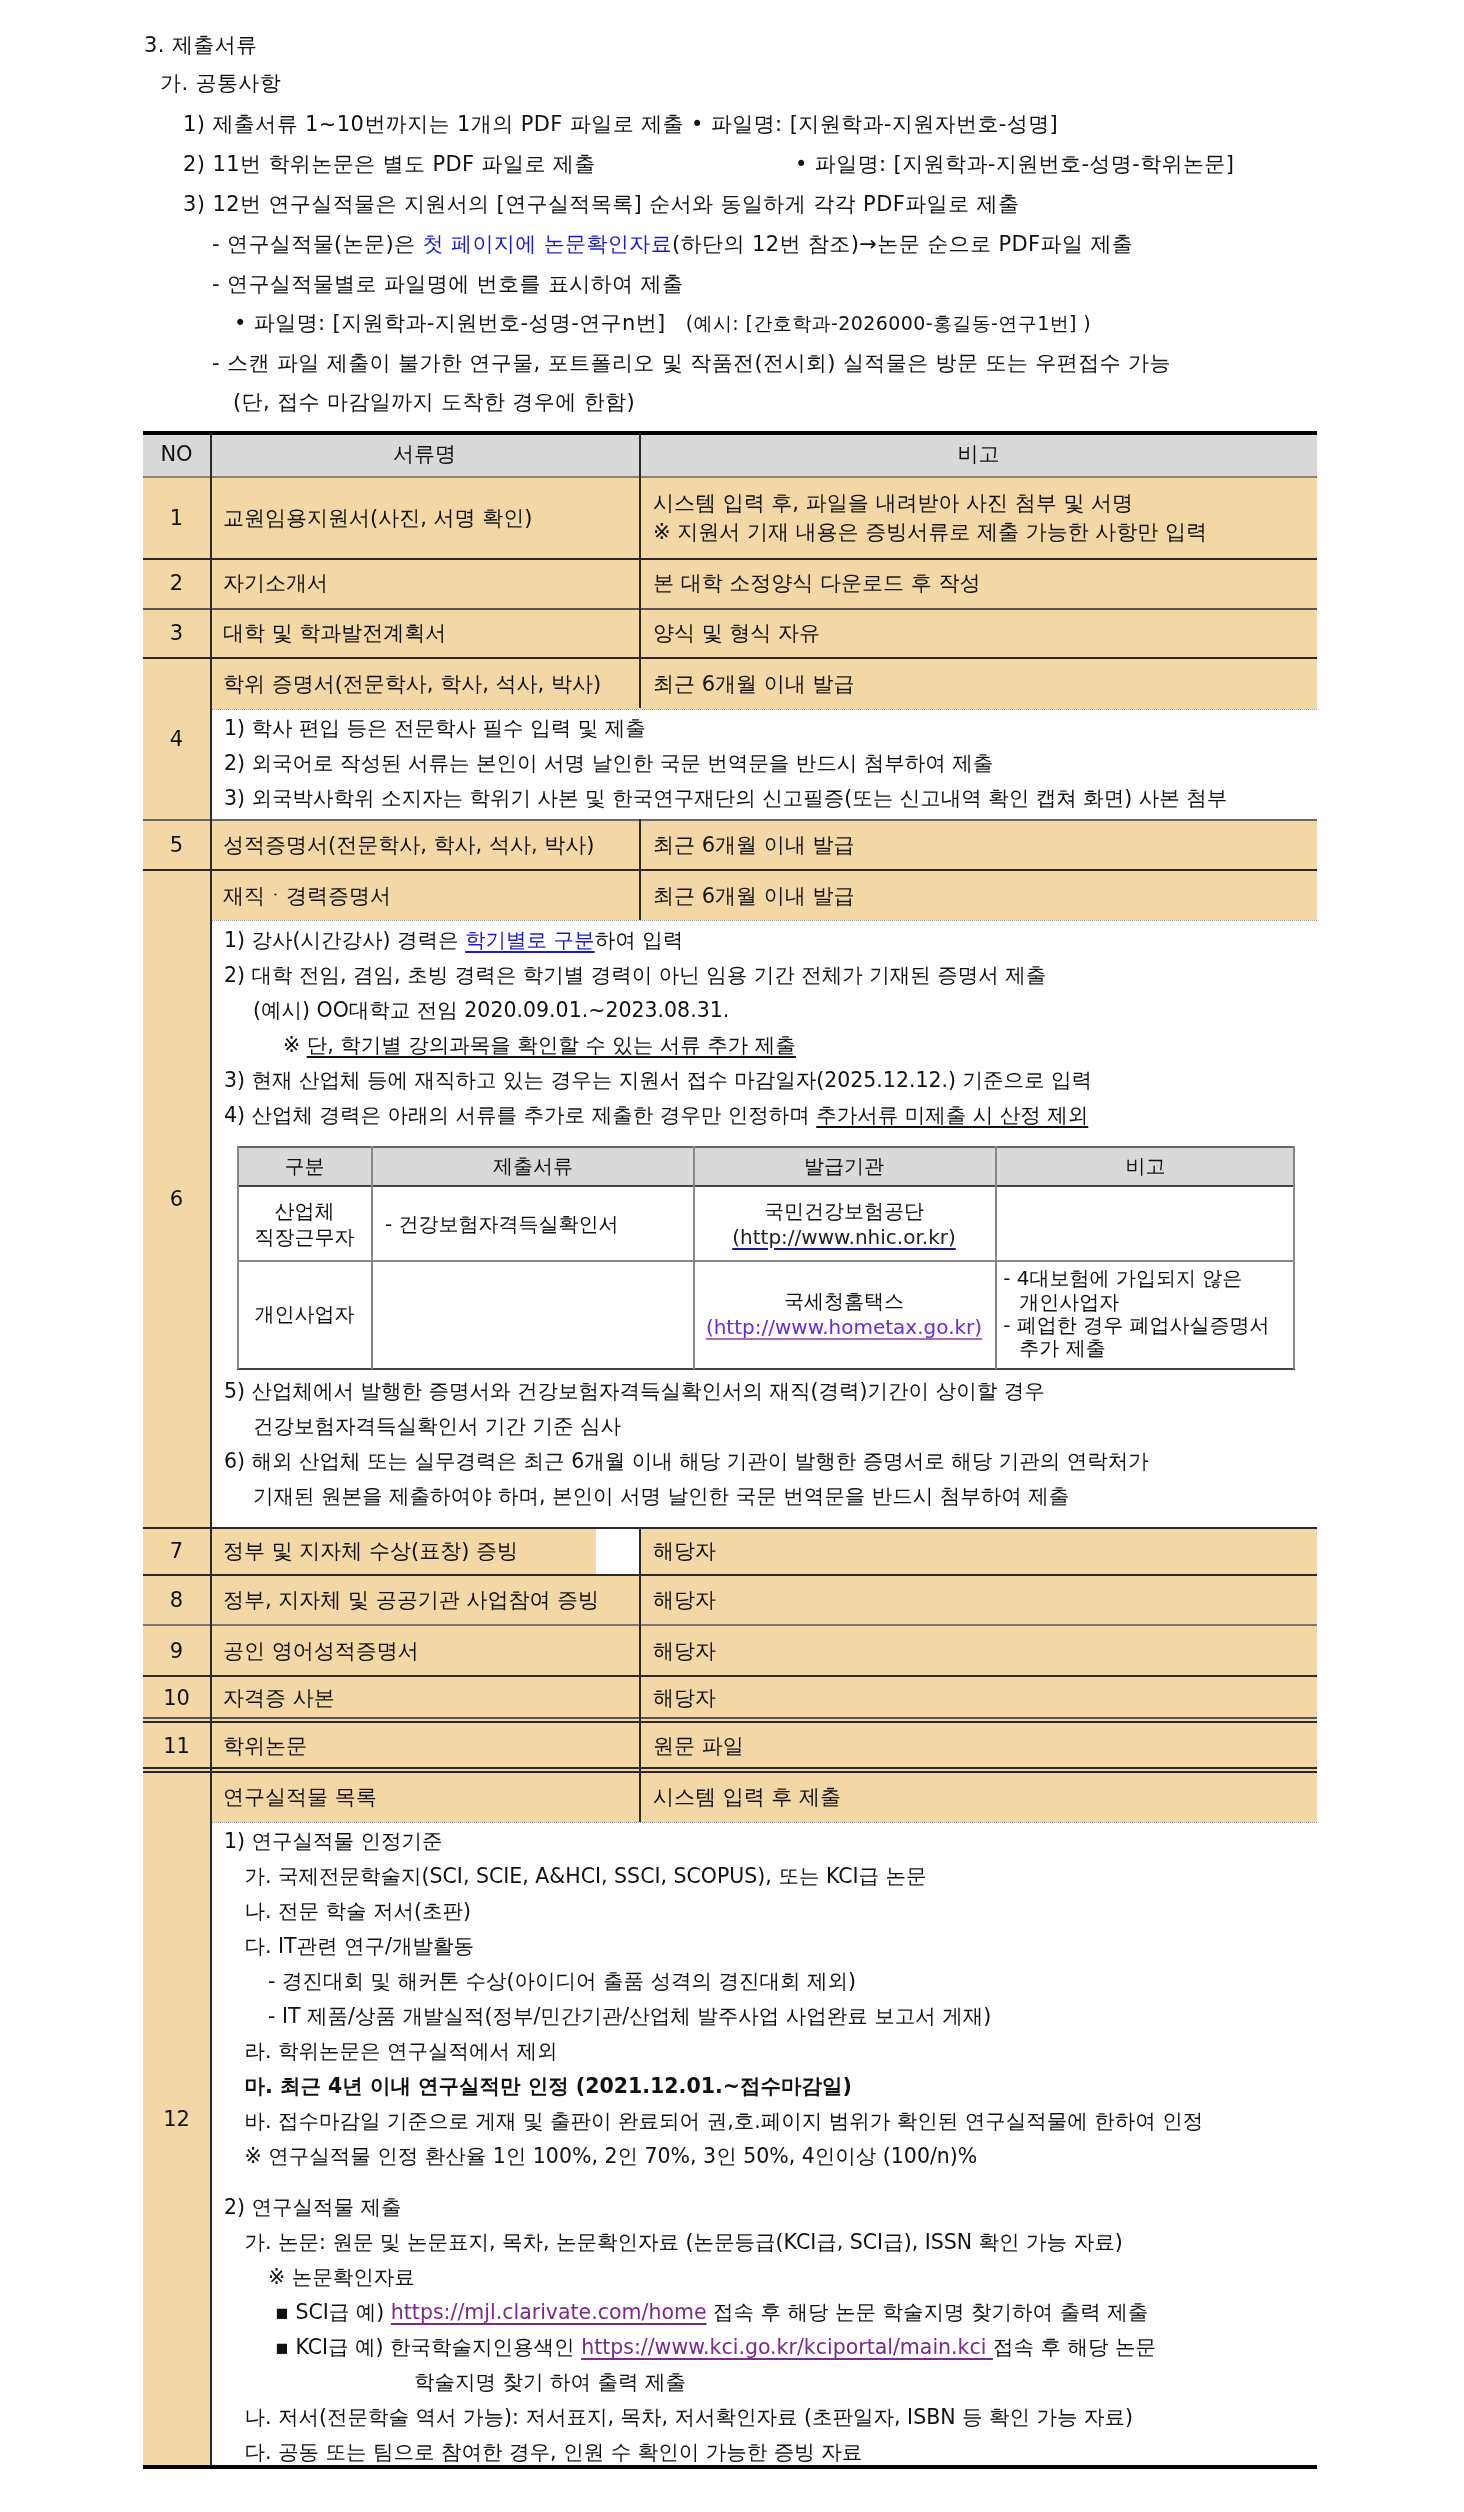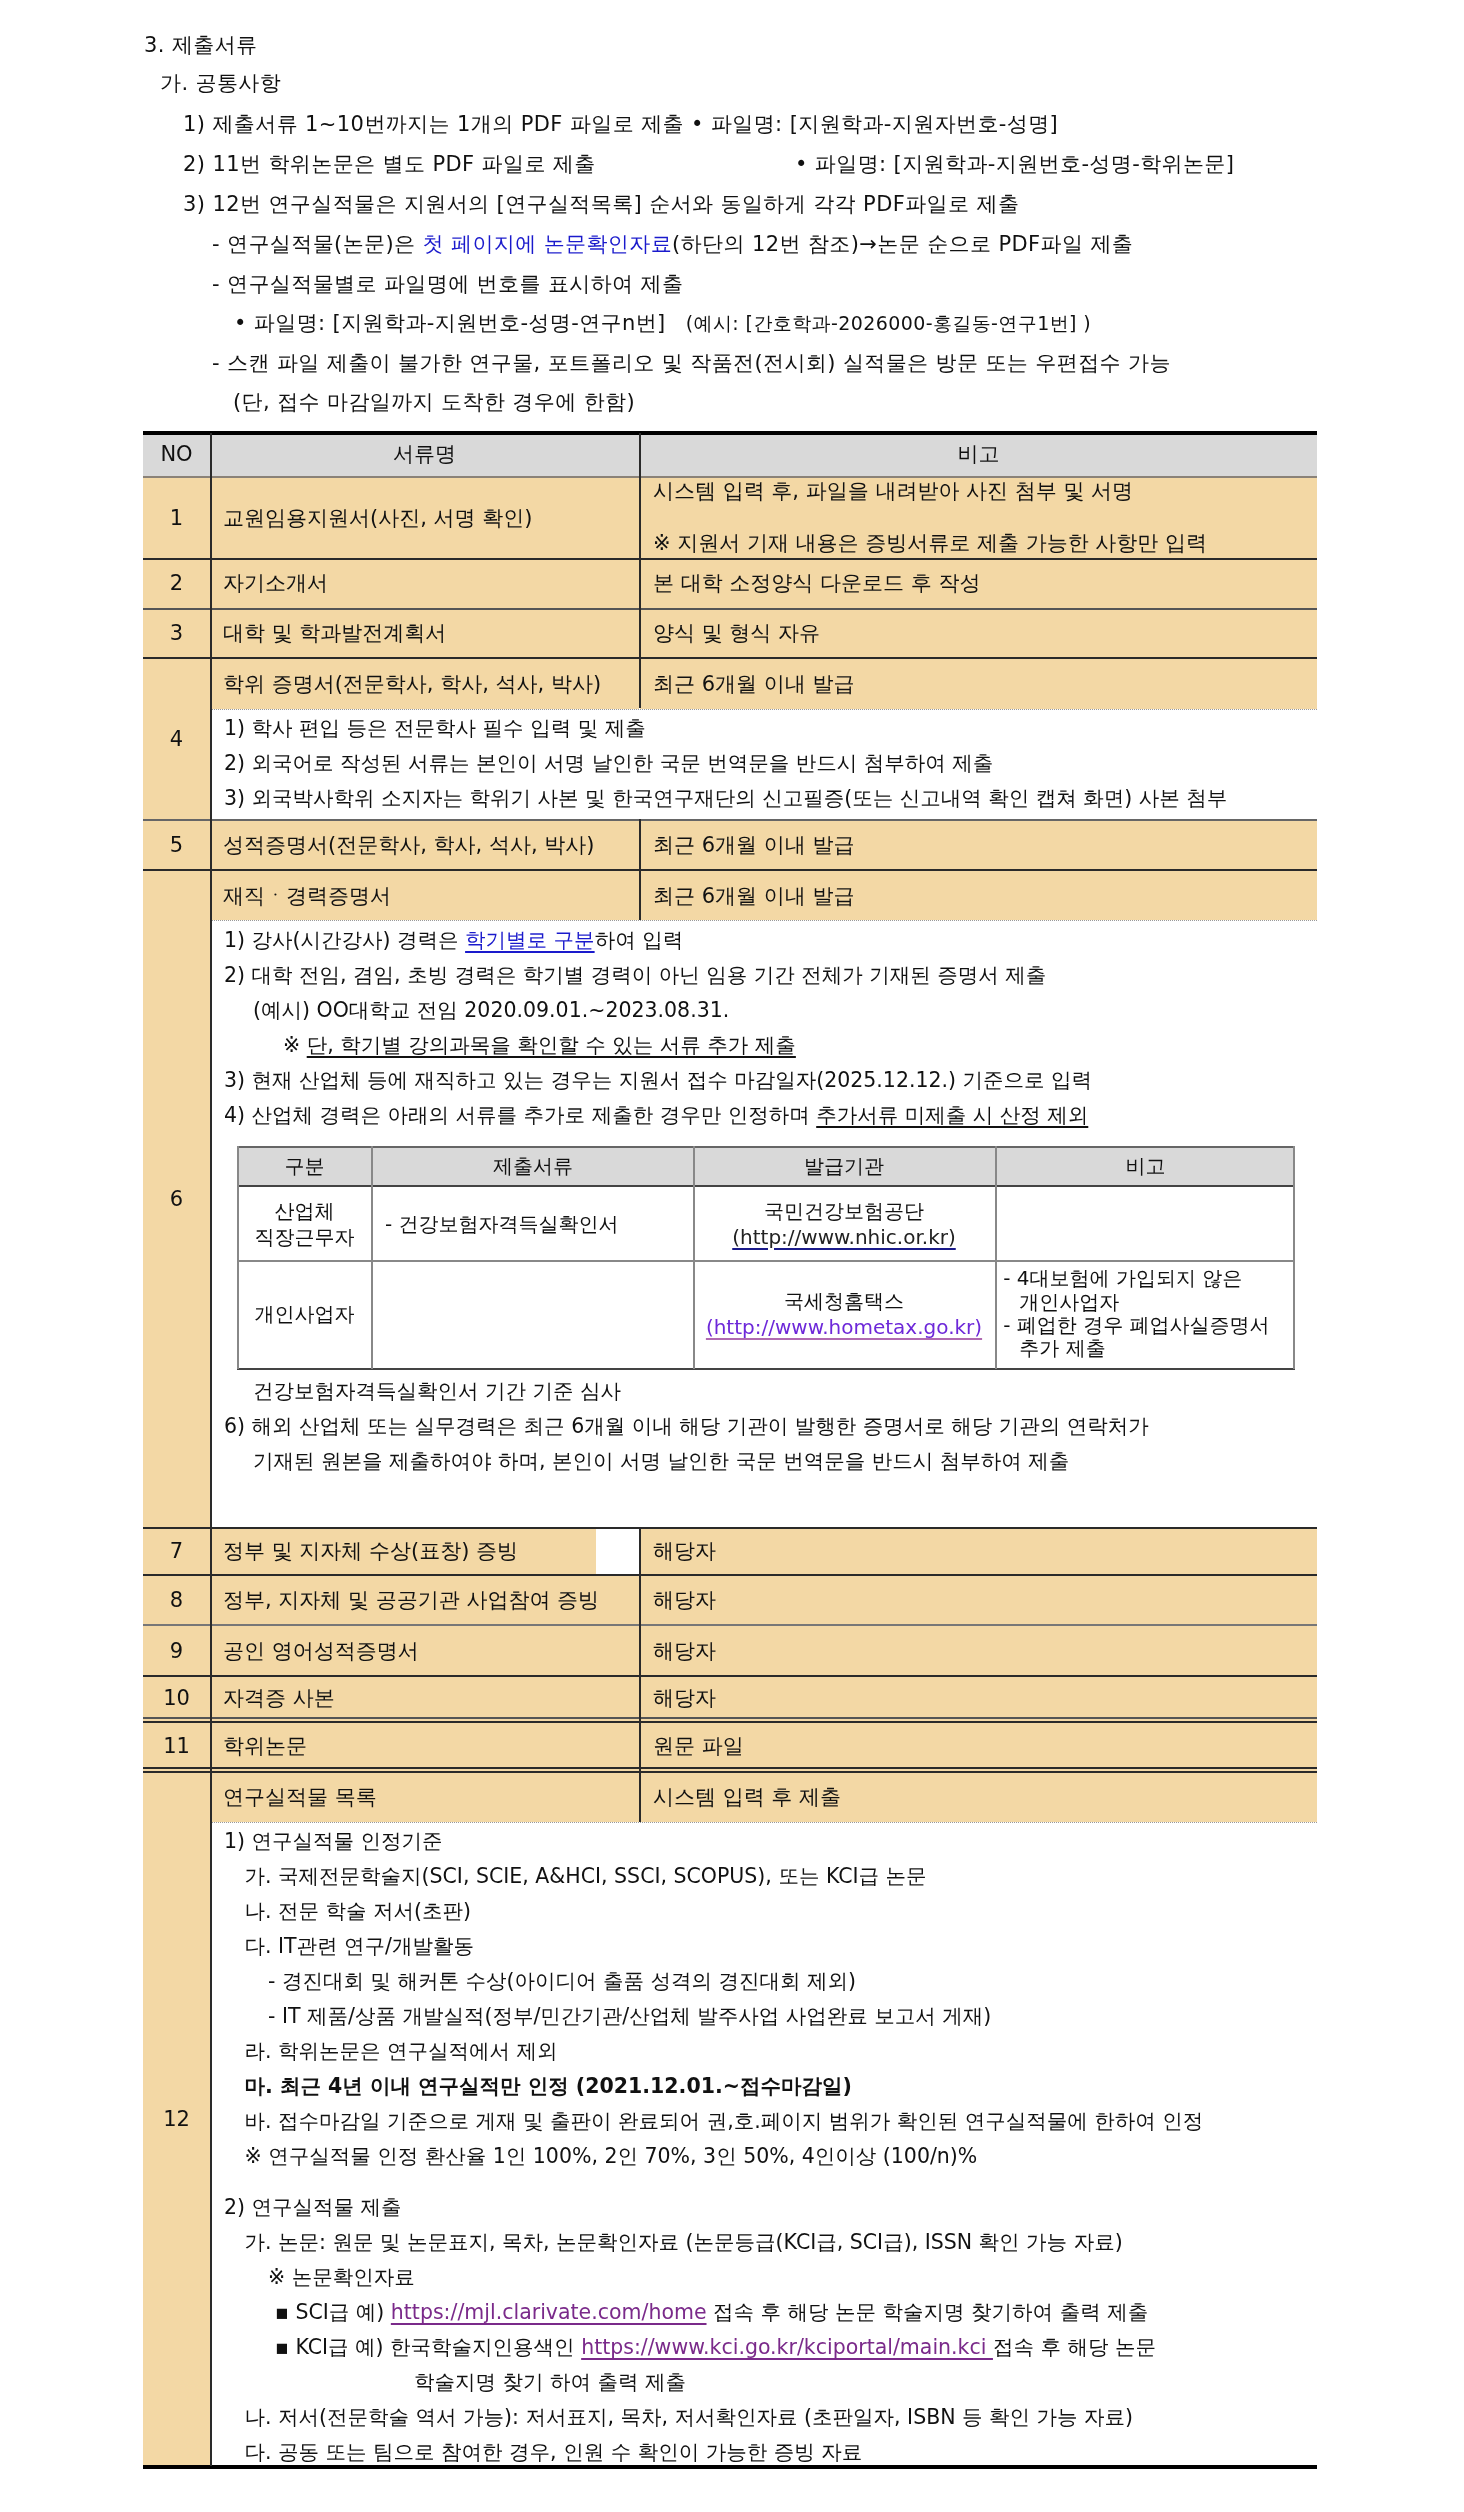--- a/index.html
+++ b/index.html
@@ -17,21 +17,21 @@
   .tbl { position:absolute; left:143px; top:431px; width:1174px; }
   .cell { position:absolute; box-sizing:border-box; font-size:21px; display:flex; align-items:center; }
   .tan { background:#f3d8a5; }
   .gray { background:#d9d9d9; }
   .white { background:#ffffff; }
   .hline { position:absolute; left:0; width:1174px; height:1.5px; background:#2a2a2a; }
   .vline { position:absolute; width:1.5px; background:#2a2a2a; }
   .dotline { position:absolute; height:0; border-top:1.5px dotted #999; }
   .no { justify-content:center; }
   .pad { padding-left:13px; }
-  .multi { flex-direction:column; align-items:flex-start; justify-content:space-between; line-height:29px; }
+  .multi { flex-direction:column; align-items:flex-start; justify-content:center; line-height:29px; }
   .body-lines { position:absolute; font-size:21px; line-height:35px; white-space:nowrap; }
   .body-lines div { height:35px; }
 
   
   .itbl { position:absolute; left:94px; top:715px; width:1058px; height:223px; font-size:20px; }
   .icell { position:absolute; box-sizing:border-box; display:flex; align-items:center; justify-content:center; text-align:center; line-height:26px; }
   .ihl { position:absolute; left:0; width:1058px; height:1.5px; background:#444; }
   .ivl { position:absolute; width:1.5px; background:#888; }
 </style>
 </head>
@@ -152,20 +152,21 @@
     <div class="ihl" style="top:114px;background:#888;"></div>
     <div class="ihl" style="top:222px;"></div>
     <div class="ivl" style="left:0;top:0;height:223px;"></div>
     <div class="ivl" style="left:134px;top:0;height:223px;"></div>
     <div class="ivl" style="left:456px;top:0;height:223px;"></div>
     <div class="ivl" style="left:758px;top:0;height:223px;"></div>
     <div class="ivl" style="left:1056px;top:0;height:223px;"></div>
   </div>
 
   <div class="body-lines" style="left:81px;top:942px;font-size:20.5px;line-height:37px;">
+    <div>5) 산업체에서 발행한 증명서와 건강보험자격득실확인서의 재직(경력)기간이 상이할 경우</div>
     <div style="padding-left:29px;">건강보험자격득실확인서 기간 기준 심사</div>
     <div>6) 해외 산업체 또는 실무경력은 최근 6개월 이내 해당 기관이 발행한 증명서로 해당 기관의 연락처가</div>
     <div style="padding-left:29px;">기재된 원본을 제출하여야 하며, 본인이 서명 날인한 국문 번역문을 반드시 첨부하여 제출</div>
   </div>
 
   <div class="cell tan no" style="left:0;top:1096px;width:67px;height:48px;">7</div>
   <div class="cell tan pad" style="left:67px;top:1096px;width:386px;height:48px;">정부 및 지자체 수상(표창) 증빙</div>
   <div class="cell tan pad" style="left:497px;top:1096px;width:677px;height:48px;">해당자</div>
 
   <div class="cell tan no" style="left:0;top:1144px;width:67px;height:50px;">8</div>

